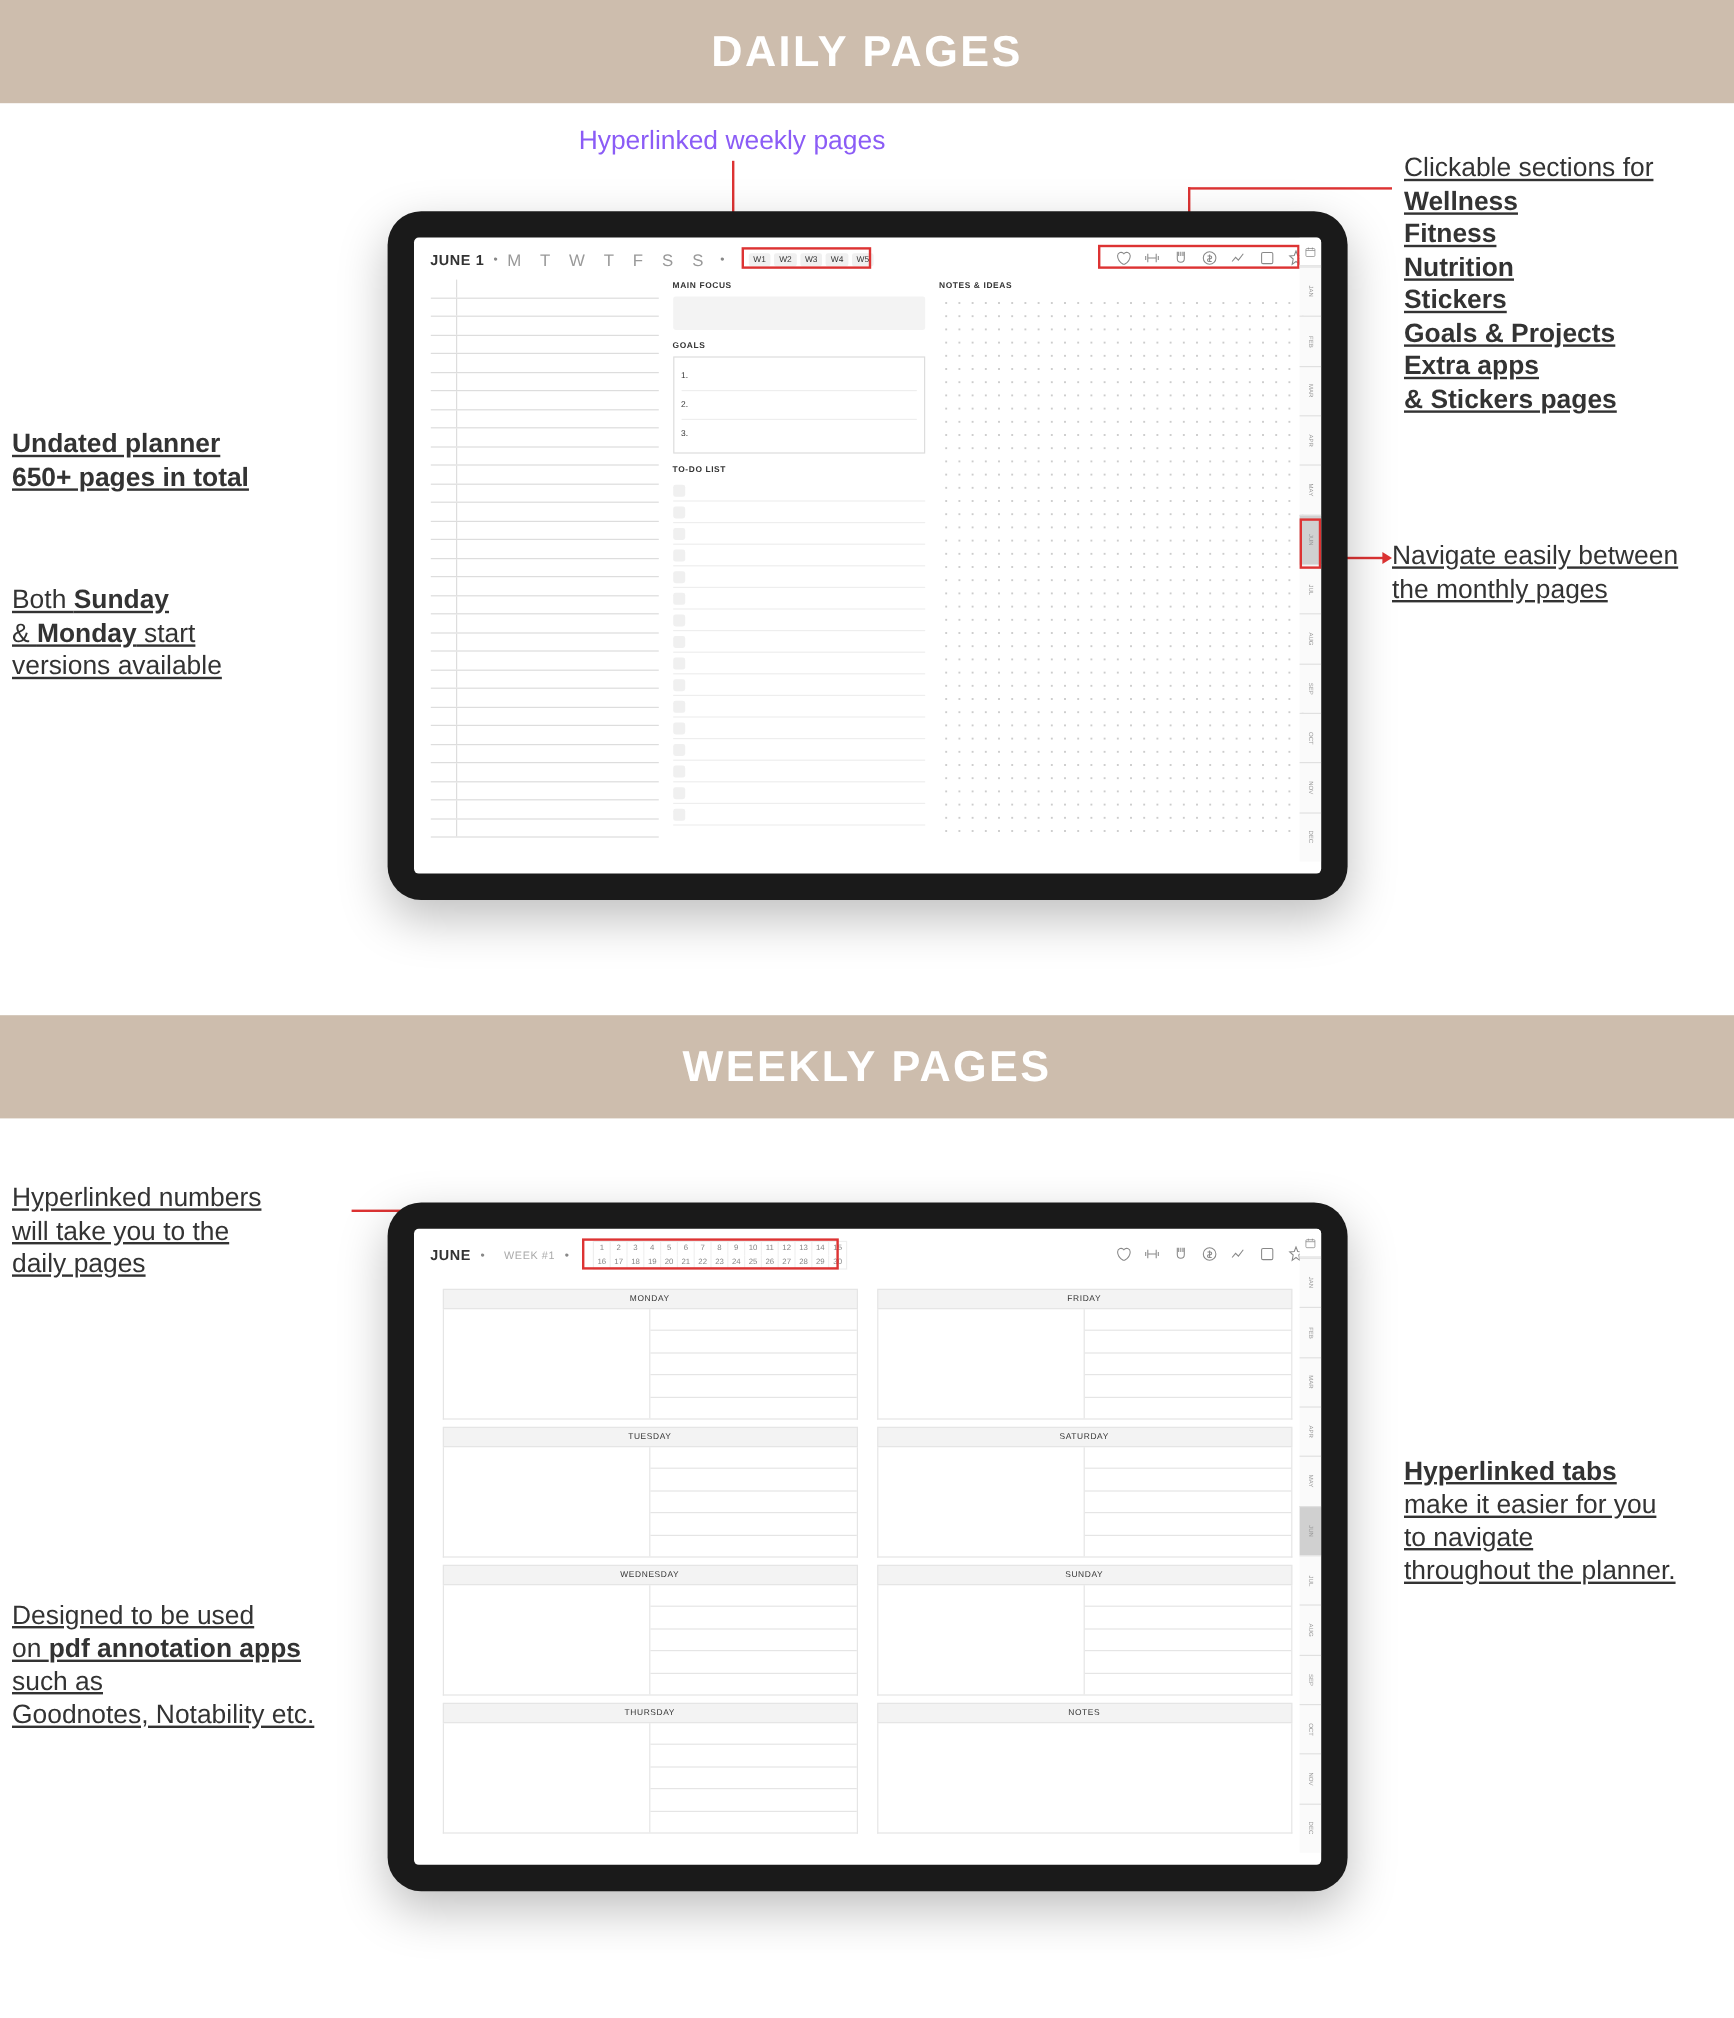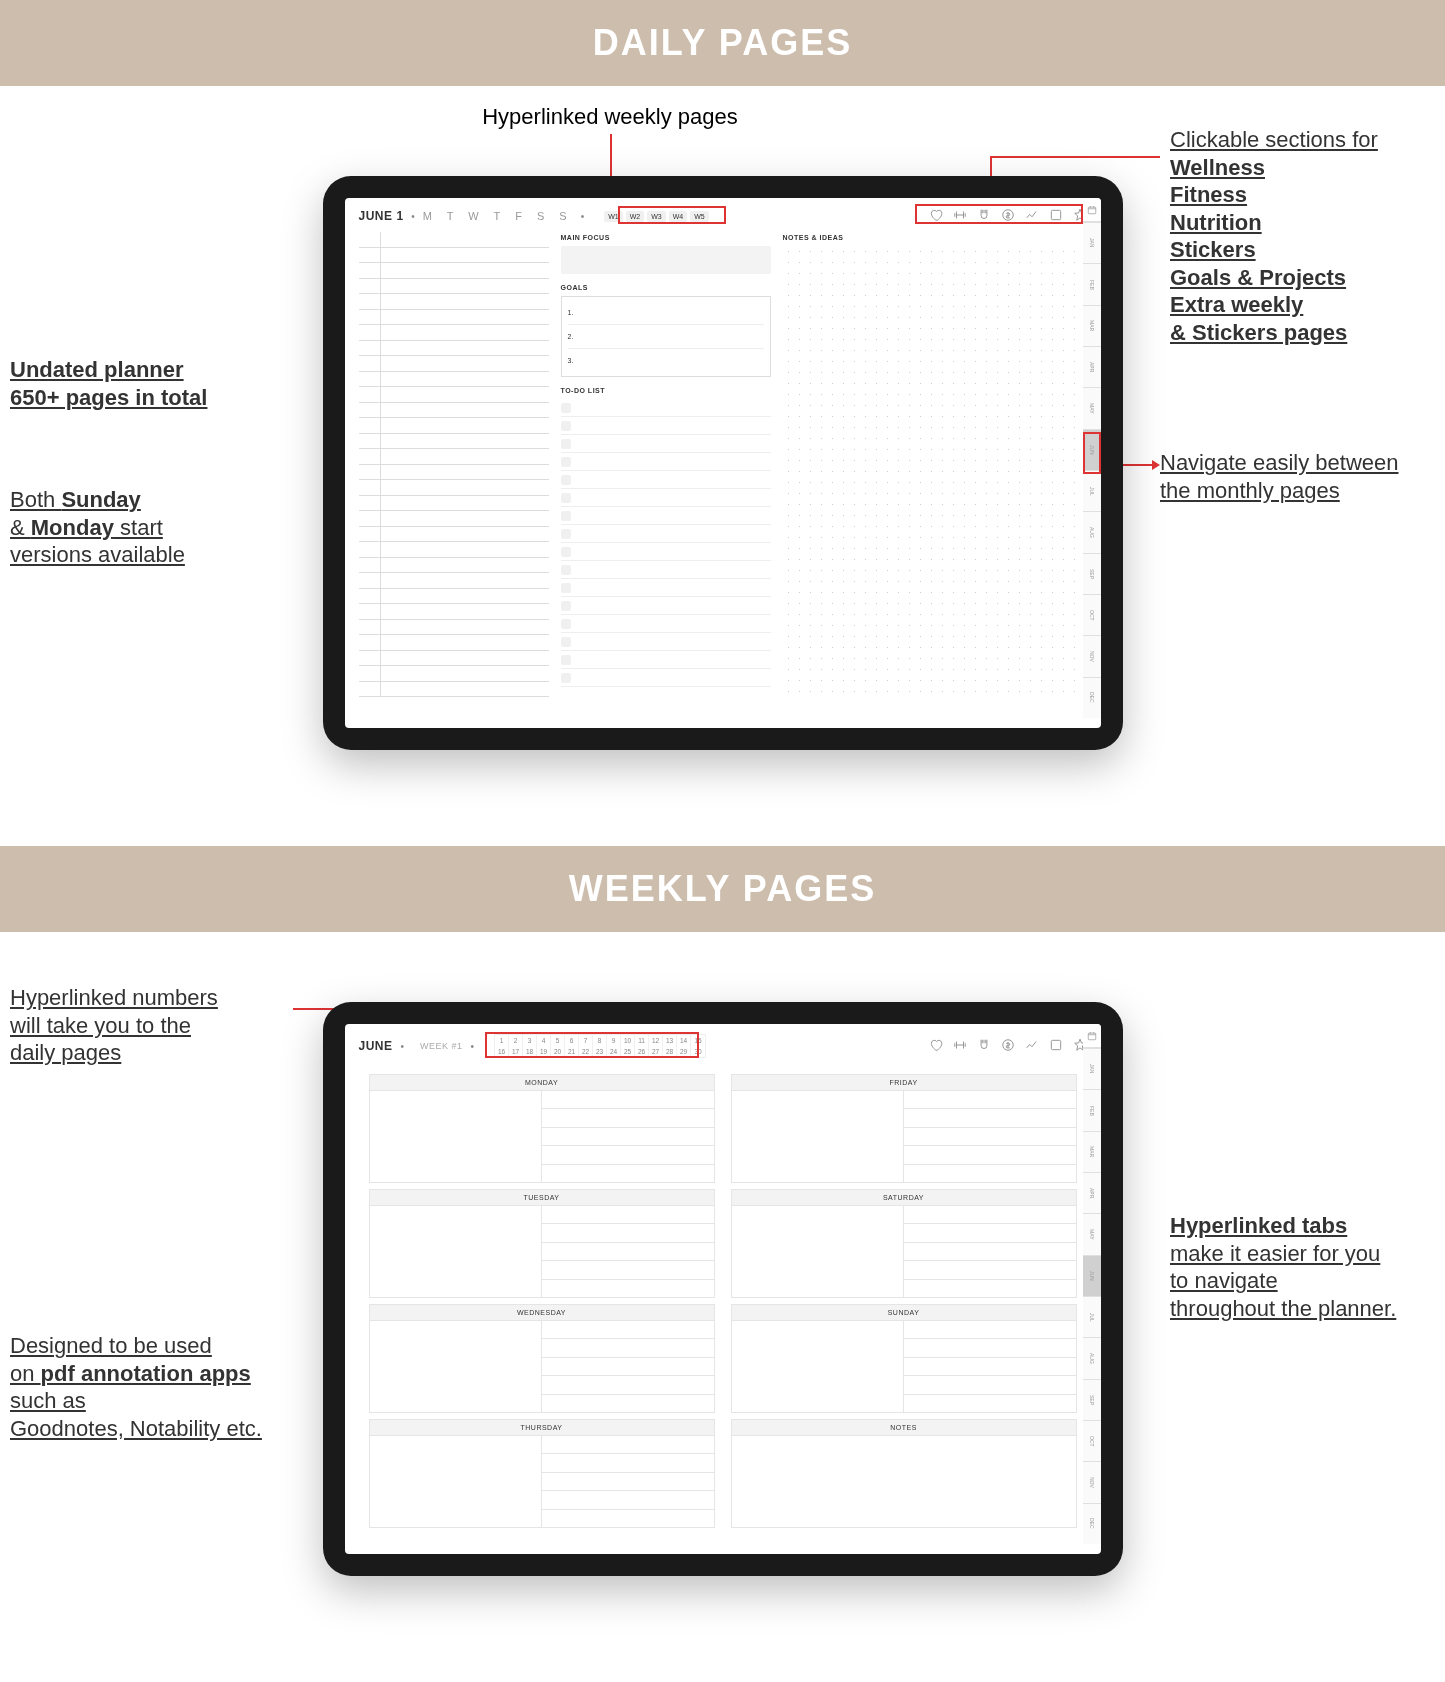--- a/index.html
+++ b/index.html
@@ -12,21 +12,21 @@
   
   .tablet-wrap { position: relative; margin: 16px auto; width: 800px; }
   .tablet { background: #1a1a1a; border-radius: 28px; padding: 22px; box-shadow: 0 15px 40px rgba(0,0,0,0.25); position: relative; }
   .screen { background: #fff; border-radius: 4px; height: 530px; position: relative; overflow: hidden; font-size: 9px; color: #333; }
   
   
   .screen-header { display: flex; align-items: center; padding: 10px 14px 8px 14px; font-size: 10px; }
   .month-label { font-weight: 800; letter-spacing: 0.5px; font-size: 12px; }
   .day-num { font-size: 12px; font-weight: 800; margin-left: 4px; }
   .dot { margin: 0 8px; color: #888; }
-  .weekdays { color: #999; letter-spacing: 6px; font-size: 11px; }
+  .weekdays { color: #999; letter-spacing: 6px; font-size: 14px; }
   .week-btns { display: flex; gap: 3px; margin-left: 12px; }
   .week-btn { background: #f0f0f0; padding: 2px 4px; font-size: 7px; border-radius: 2px; cursor: pointer; }
   .icon-row { margin-left: auto; display: flex; gap: 10px; align-items: center; }
   .hdr-icon svg { width: 14px; height: 14px; stroke: #888; fill: none; stroke-width: 1.5; }
   
   .red-box { position: absolute; border: 2px solid #d33; pointer-events: none; }
   
   .daily-body { display: flex; padding: 0 14px 14px 14px; gap: 12px; height: 480px; }
   .col-schedule { width: 190px; display: flex; flex-direction: column; }
   .sched-line { border-bottom: 1px solid #ddd; height: 15.5px; display: flex; }
@@ -72,21 +72,21 @@
   .callout { position: absolute; color: #333; font-size: 22px; line-height: 1.25; text-align: center; text-decoration: underline; }
   .callout.left { text-align: left; }
   .callout.right { text-align: left; }
   .callout b { font-weight: 700; }
   
   .pointer-line { position: absolute; background: #d33; pointer-events: none; }
   .pointer-line.h { height: 2px; }
   .pointer-line.v { width: 2px; }
   .arrow-r { position: absolute; width: 0; height: 0; border-top: 5px solid transparent; border-bottom: 5px solid transparent; border-left: 8px solid #d33; }
   
-  .label-top { position: absolute; font-size: 22px; color: #000000; text-align: center; }
+  .label-top { position: absolute; font-size: 22px; color: #8b5cf6; text-align: center; }
 </style>
 </head>
 <body>
 
 <div class="banner">
   <div class="banner-title">DAILY PAGES</div>
 </div>
 
 <div class="section" style="height:760px;">
 
@@ -99,21 +99,21 @@
   </div>
   <div class="callout left" style="left:10px; top:400px; width:280px;" id="startversions">Both <b>Sunday</b><br>&amp; <b>Monday</b> start<br>versions available</div>
 
   <div class="callout right" style="left:1170px; top:40px; width:260px;">
     <span>Clickable sections for</span><br>
     <b>Wellness</b><br>
     <b>Fitness</b><br>
     <b>Nutrition</b><br>
     <b>Stickers</b><br>
     <b>Goals &amp; Projects</b><br>
-    <b>Extra weekly</b><br>
+    <b>Extra apps</b><br>
     <b>&amp; Stickers pages</b>
   </div>
   <div class="callout right" style="left:1160px; top:363px; width:280px;">
     <span>Navigate easily between</span><br>
     <span>the monthly pages</span>
   </div>
 
   <div class="pointer-line v" style="left:990px; top:70px; height:45px;"></div>
   <div class="pointer-line h" style="left:990px; top:70px; width:170px;"></div>
 

